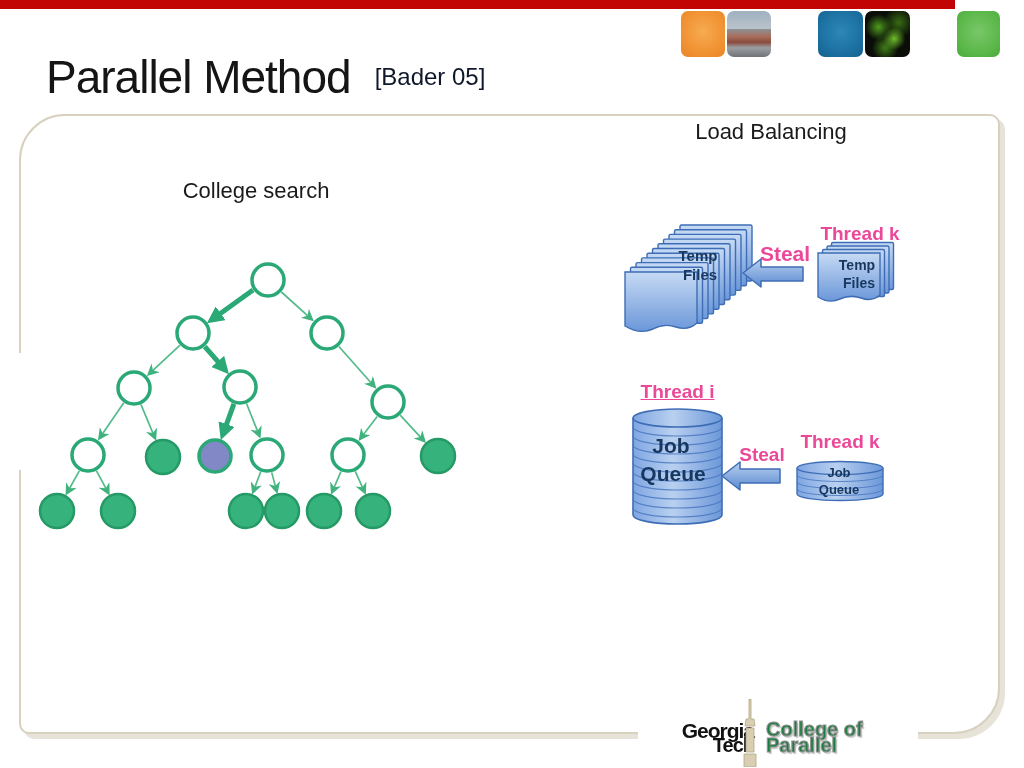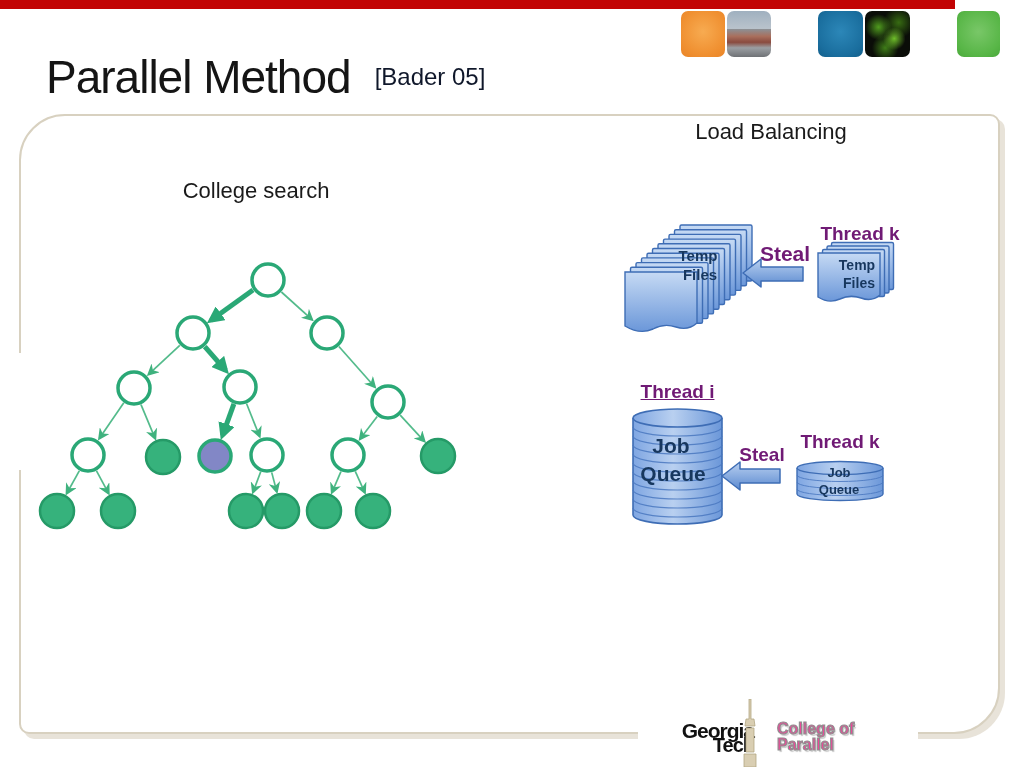--- a/index.html
+++ b/index.html
@@ -18,30 +18,30 @@
   #title-cite{font-size:24px;color:#0f172a;}
   
   #panel{
     left:19px;top:114px;width:981px;height:620px;background:#ffffff;
     border:2px solid #d8d1c0;border-radius:46px 10px 46px 10px;
     box-shadow:5px 5px 0 rgba(210,200,180,0.5);
     box-sizing:border-box;
   }
   #border-gap{left:16px;top:353px;width:10px;height:117px;background:#ffffff;}
   .section-label{font-size:22px;color:#1a1a1a;text-align:center;}
-  .bold-label{font-weight:bold;color:#701a75;text-align:center;white-space:nowrap;}
+  .bold-label{font-weight:bold;color:#ec4899;text-align:center;white-space:nowrap;}
   .navy{fill:#17375e;font-weight:bold;font-family:"Liberation Sans",sans-serif;}
   
   #footer{left:638px;top:697px;width:280px;height:71px;background:#ffffff;}
   #gt-words{position:absolute;left:18px;top:26px;width:98px;text-align:right;
     font-weight:bold;color:#111;line-height:15px;letter-spacing:-1px;}
   #gt-georgia{font-size:21px;}
   #gt-tech{font-size:20px;}
-  #cc-words{position:absolute;left:128px;top:24px;font-weight:bold;font-size:16px;line-height:16px;
-    color:#ec4899;-webkit-text-stroke:1.1px #8f8f8f;text-shadow:1.5px 1.5px 1px #c9c9c9;letter-spacing:0px;margin-left:11px;}
+  #cc-words{position:absolute;left:128px;top:24px;font-weight:bold;font-size:20px;line-height:16px;
+    color:#15803d;-webkit-text-stroke:1.1px #8f8f8f;text-shadow:1.5px 1.5px 1px #c9c9c9;letter-spacing:0px;}
 </style>
 </head>
 <body>
 
 <div id="slide">
 
   <div id="top-bar" class="abs"></div>
 
   <div class="abs tile" style="left:681px;width:44px;background:radial-gradient(circle at 50% 45%, #f7ab51 0%, #f09132 65%, #ea8426 100%);"></div>
   <div class="abs tile" style="left:727px;width:44px;background:

